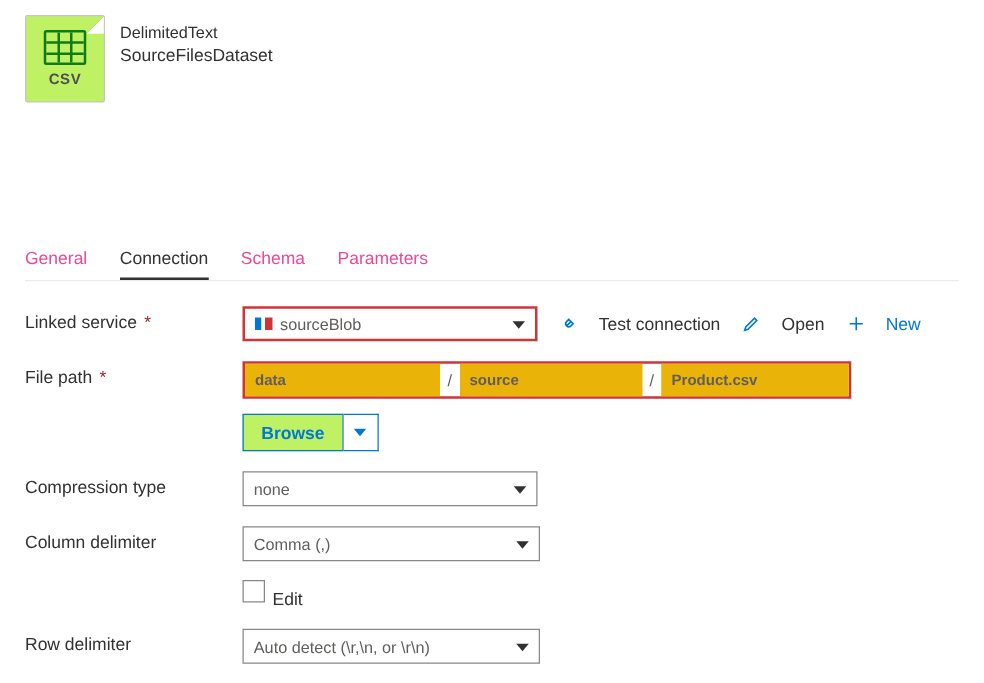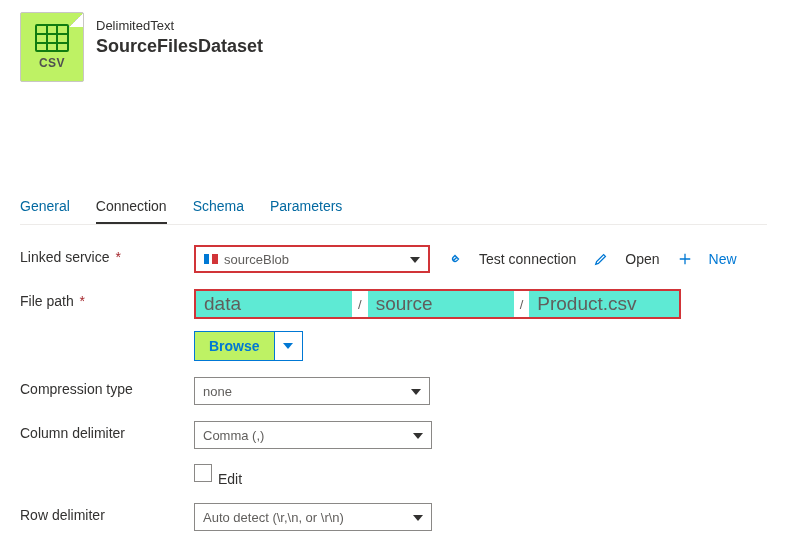--- a/index.html
+++ b/index.html
@@ -10,42 +10,42 @@
     .header { display: flex; align-items: flex-start; gap: 12px; margin-bottom: 110px; }
     .csv-card { width: 64px; height: 70px; border: 1px solid #c8c6c4; border-radius: 2px; position: relative; display: flex; flex-direction: column; align-items: center; justify-content: center; gap: 4px; background: #bef264; }
     .csv-card::before { content: ""; position: absolute; top: 0; right: 0; width: 14px; height: 14px; background: linear-gradient(135deg, transparent 50%, #c8c6c4 50% 52%, #fff 52%); }
     .csv-grid { width: 34px; height: 28px; border: 2px solid #107c10; border-radius: 2px; position: relative; }
     .csv-grid::before, .csv-grid::after { content: ""; position: absolute; background: #107c10; }
     .csv-grid::before { top: 0; left: 9px; width: 2px; height: 100%; box-shadow: 10px 0 #107c10; }
     .csv-grid::after { left: 0; top: 7px; height: 2px; width: 100%; box-shadow: 0 9px #107c10; }
     .csv-label { font-size: 12px; font-weight: 600; color: #505050; letter-spacing: 0.5px; }
     .hdr-text { padding-top: 6px; }
     .hdr-type { font-size: 13px; color: #323130; margin-bottom: 3px; }
-    .hdr-name { font-size: 18px; font-weight: 700; color: #323130; }
+    .hdr-name { font-size: 14px; font-weight: 400; color: #323130; }
 
     
     .tabs { display: flex; gap: 26px; border-bottom: 1px solid #edebe9; padding-bottom: 0; margin-bottom: 20px; }
-    .tab { color: #0369a1; font-size: 14px; padding: 6px 0 8px 0; cursor: pointer; border-bottom: 2px solid transparent; }
+    .tab { color: #ec4899; font-size: 14px; padding: 6px 0 8px 0; cursor: pointer; border-bottom: 2px solid transparent; }
     .tab.active { color: #323130; font-weight: 400; border-bottom: 2px solid #323130; }
 
     
     .form-row { display: flex; align-items: flex-start; margin-bottom: 16px; }
     .form-label { width: 174px; flex: none; font-size: 14px; padding-top: 4px; }
     .req { color: #a4262c; margin-left: 2px; }
     .form-controls { flex: 1; display: flex; align-items: center; gap: 18px; flex-wrap: wrap; }
 
     
     .select { position: relative; display: flex; align-items: center; height: 28px; border: 1px solid #8a8886; background: #fff; padding: 0 26px 0 8px; min-width: 236px; }
     .select.mark { border: 2px solid #d13438; }
     .caret { position: absolute; right: 8px; top: 50%; transform: translateY(-35%); width: 0; height: 0; border-left: 5px solid transparent; border-right: 5px solid transparent; border-top: 6px solid #323130; }
     .select .txt { color: #605e5c; font-size: 13px; }
     .icon-blob { width: 14px; height: 10px; margin-right: 6px; background: linear-gradient(#0078d4,#0078d4) left/5px 100% no-repeat, linear-gradient(#d13438,#d13438) right/6px 100% no-repeat; }
 
     .path-group { display: flex; align-items: center; height: 30px; border: 2px solid #d13438; }
-    .path-input { border: none; height: 100%; padding: 0 8px; font-size: 19px; color: #605e5c; outline: none; background: #5eead4; font-family: inherit; }
+    .path-input { border: none; height: 100%; padding: 0 8px; font-size: 12px; color: #605e5c; outline: none; background: #eab308; font-family: inherit; font-weight: bold; }
     .path-sep { padding: 0 6px; color: #605e5c; }
     .pi-container { flex: none; width: 156px; }
     .pi-folder { flex: none; width: 146px; }
     .pi-file { flex: none; width: 150px; }
 
     
     .link-btn { display: inline-flex; align-items: center; gap: 17px; color: #323130; font-size: 14px; cursor: pointer; }
     .link-btn.blue { color: #0078d4; }
     .ico { width: 14px; height: 14px; display: inline-block; }
     .ico svg { width: 100%; height: 100%; display: block; }

